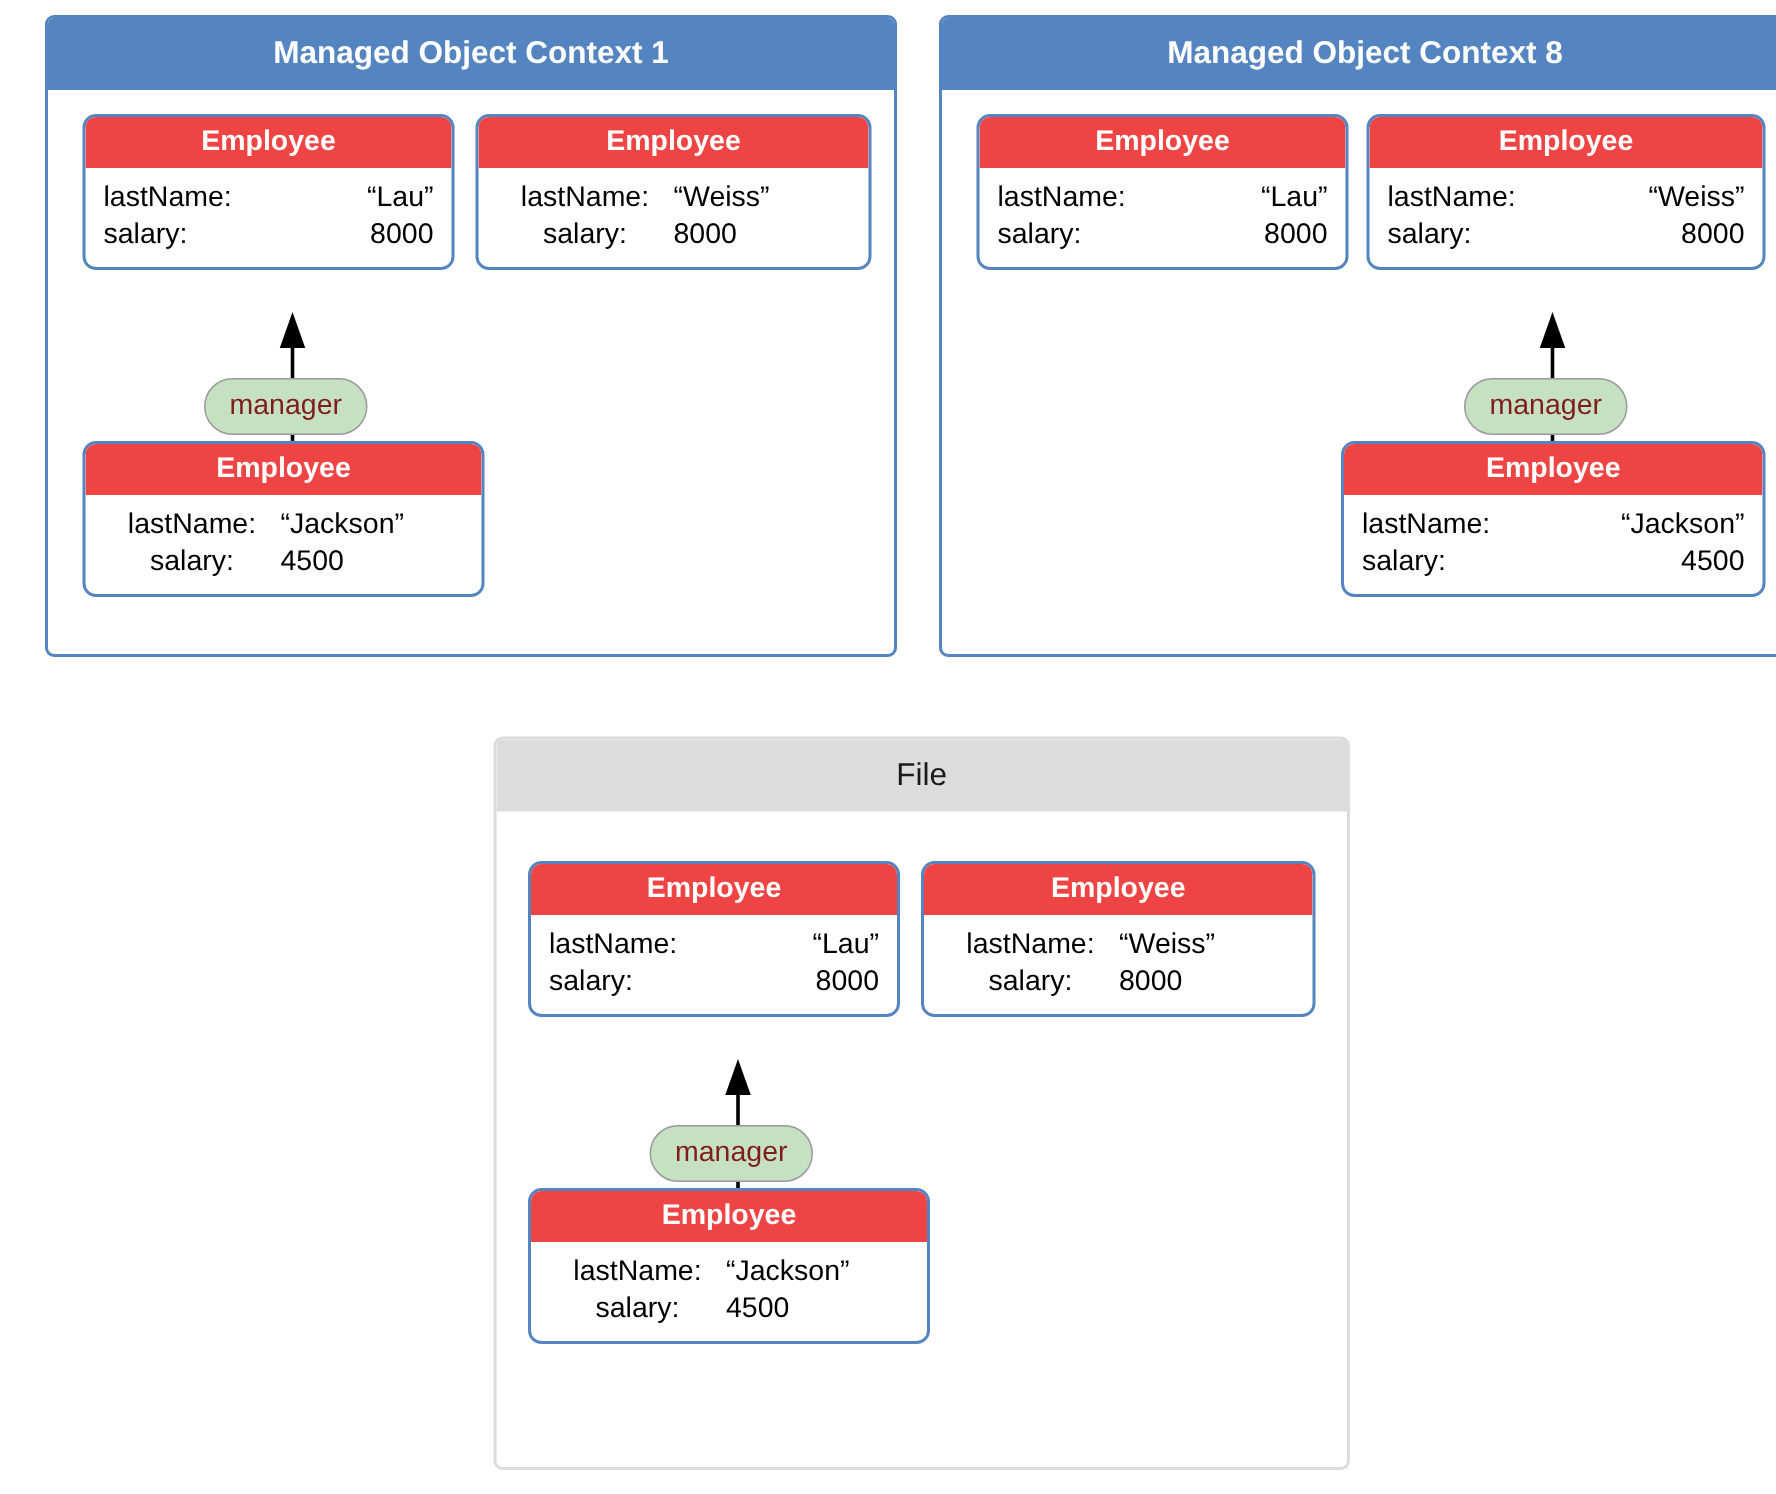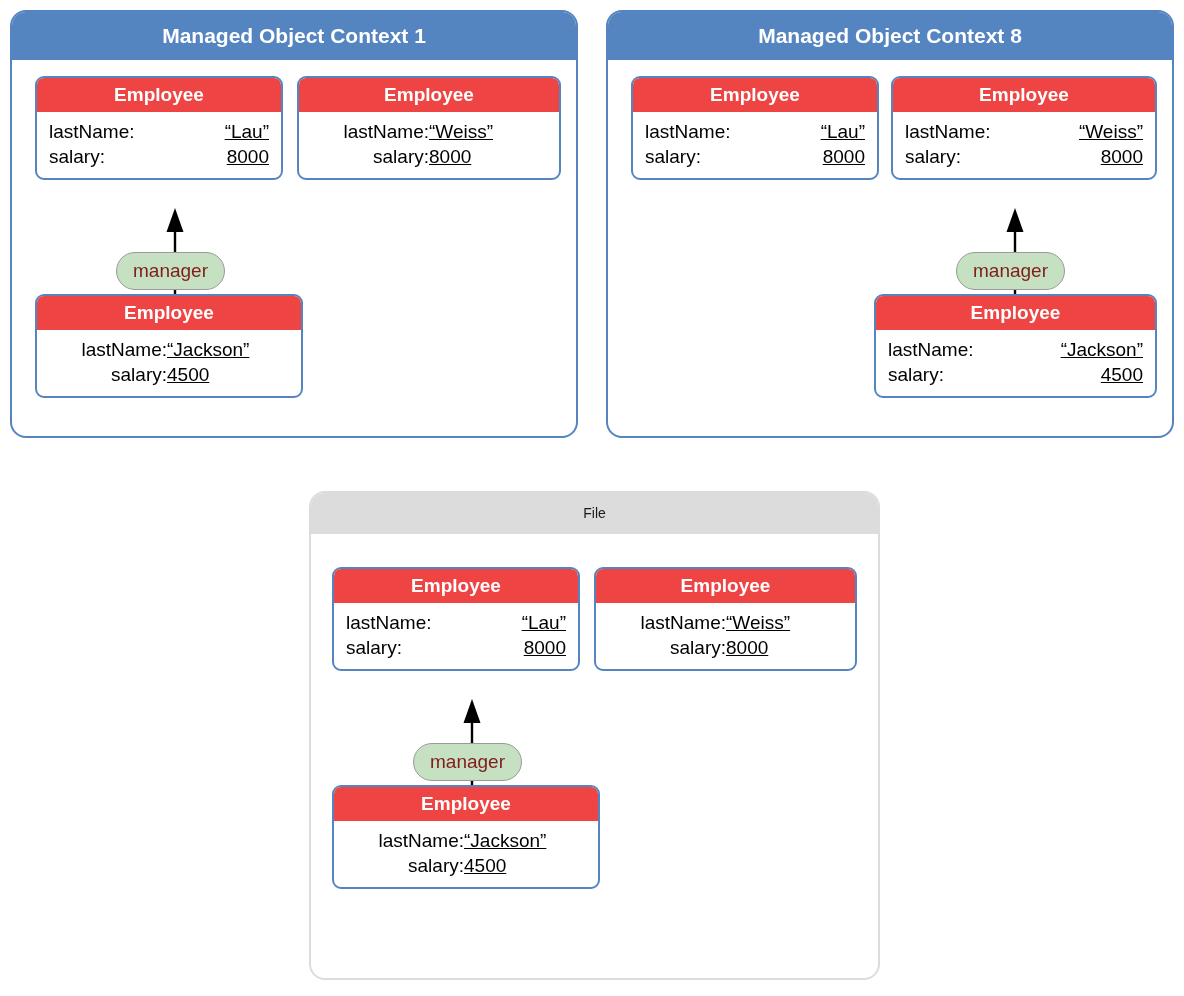--- a/index.html
+++ b/index.html
@@ -12,22 +12,23 @@
     height: 996px;
     position: relative;
     font-family: "Liberation Sans", sans-serif;
     -webkit-font-smoothing: antialiased;
   }
 
   
   .panel {
     position: absolute;
     box-sizing: border-box;
-    border-radius: 16px;
+    border-radius: 6px;
     overflow: hidden;
+    margin-left: 20px;
   }
   .panel.context {
     border: 2px solid #5485c0;
     background: #ffffff;
   }
   .panel.file {
     border: 2px solid #dcdcdc;
     background: #ffffff;
   }
   .panel-header {
@@ -40,21 +41,21 @@
     background: #5485c0;
     color: #ffffff;
     font-weight: bold;
     font-size: 21px;
     padding: 13px 0 14px 0;
   }
   .panel.file .panel-header {
     background: #dcdcdc;
     color: #1a1a1a;
     font-weight: normal;
-    font-size: 14px;
+    font-size: 21px;
     padding: 13px 0 14px 0;
   }
   .panel-body {
     position: relative;
     width: 100%;
     height: calc(100% - 48px);
   }
 
   
   .entity {
@@ -85,22 +86,22 @@
     color: #000000;
     line-height: 1.32;
     white-space: nowrap;
   }
   .attr-row.left-vals {
     justify-content: flex-start;
   }
   .attr-row.left-vals .attr-key {
     min-width: 118px;
   }
-  .attr-key { text-align: right; }
-  .attr-val { text-align: right; text-decoration: underline; }
+  .attr-key { text-align: center; }
+  .attr-val { text-align: right; }
 
   
   .arrow {
     position: absolute;
     z-index: 2;
   }
   .arrow svg { display: block; overflow: visible; }
   .pill {
     position: absolute;
     box-sizing: border-box;

